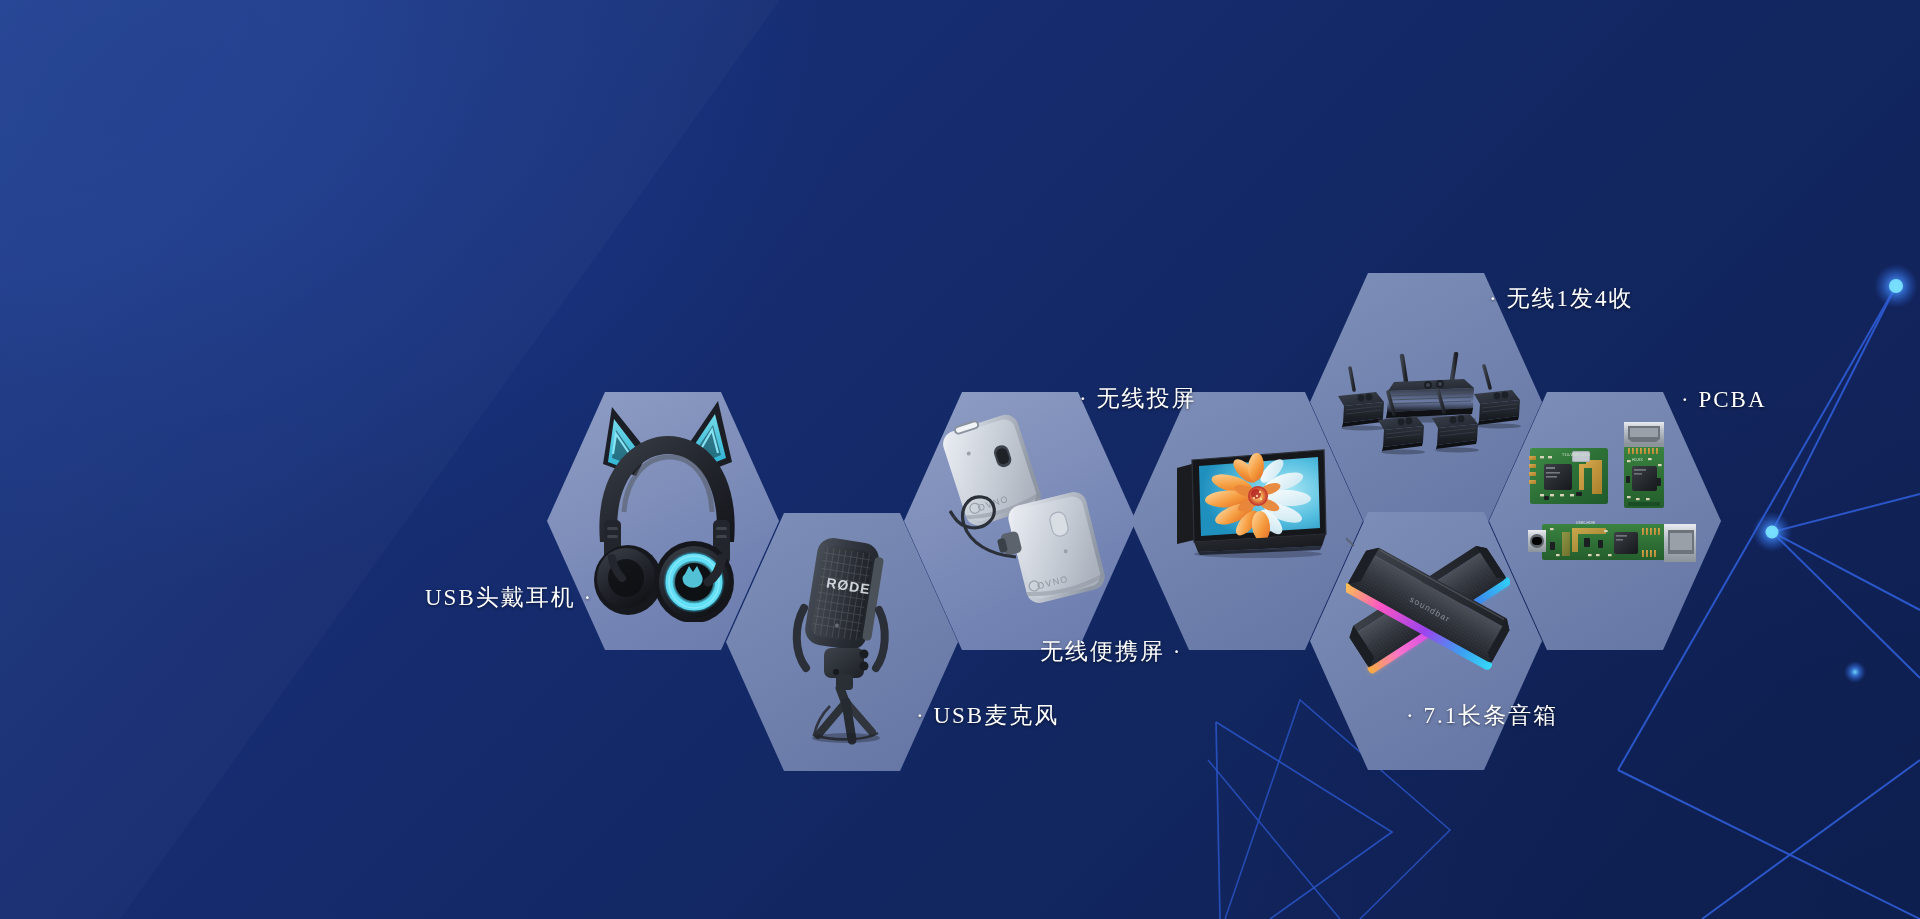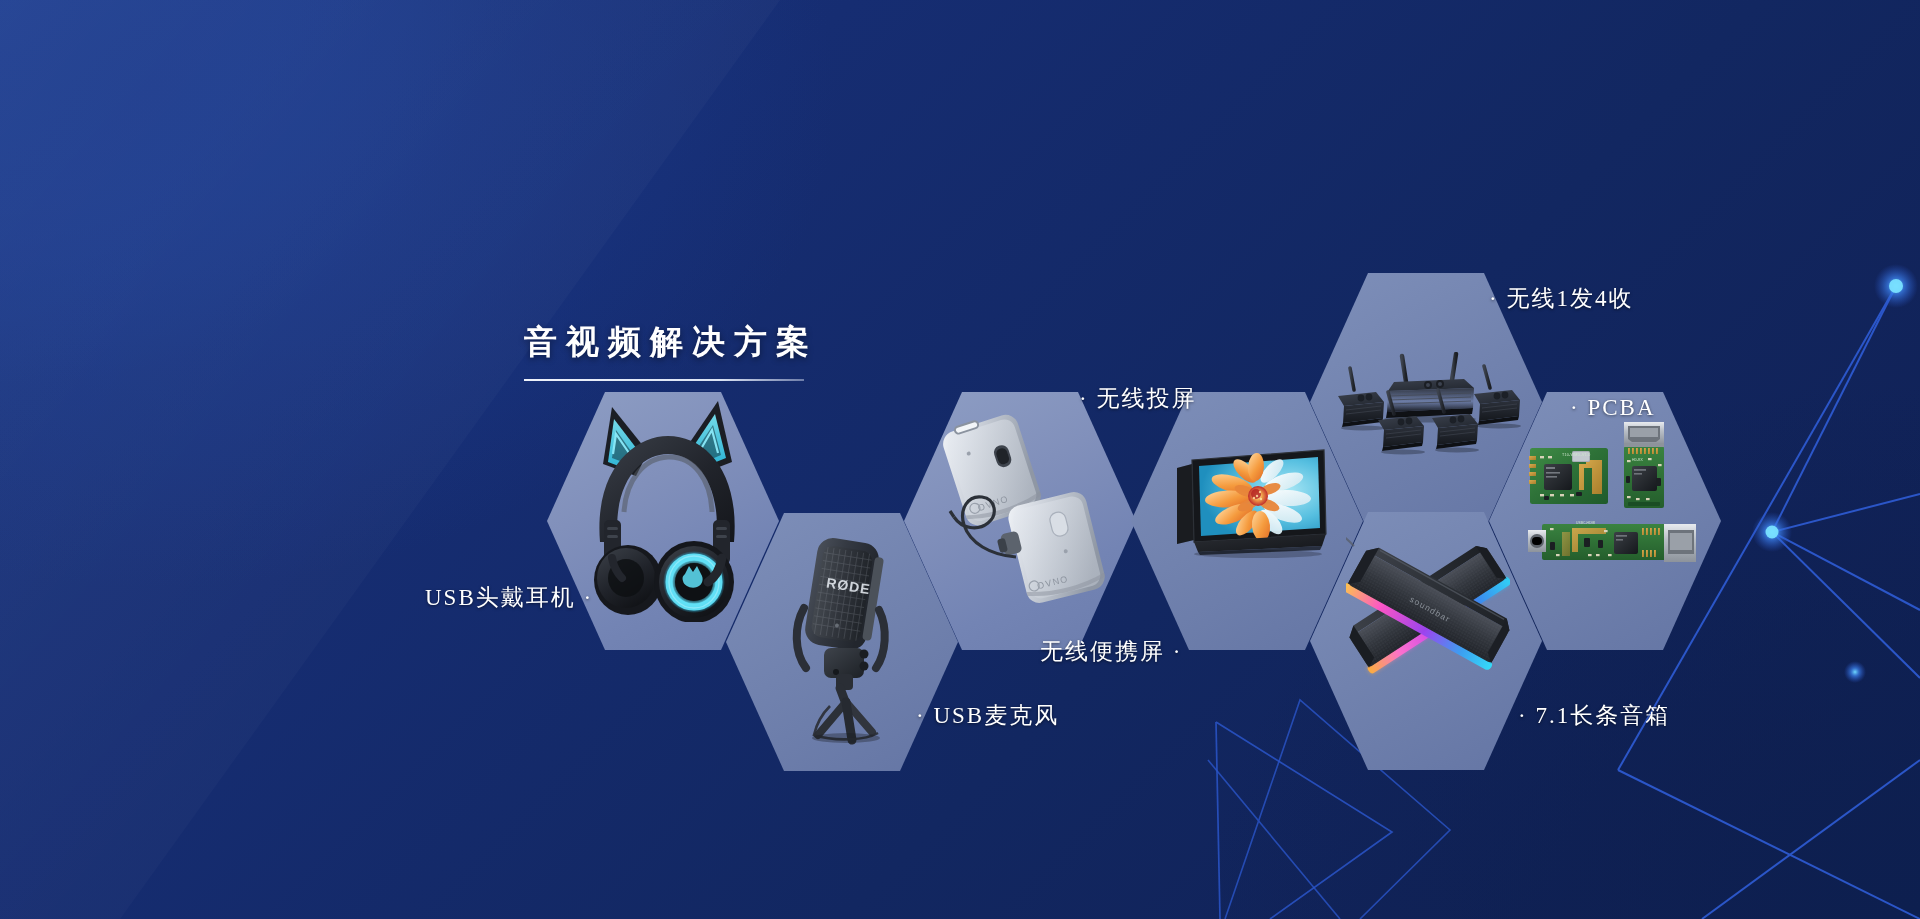--- a/index.html
+++ b/index.html
@@ -732,32 +732,28 @@
       </g>
       <g fill="#1b1f22">
         <rect x="56" y="118" width="6" height="9" rx="1"></rect>
           <rect x="70" y="120" width="5" height="8" rx="1"></rect>
         <rect x="22" y="122" width="5" height="8" rx="1"></rect>
       </g>
       <text x="48" y="104" fill="#cfe6cf" font-family="Liberation Sans, sans-serif" font-size="3.4">USBC-HDMI</text>
     </g>
   </svg>
 
-  <div id="title-block">
-    <div id="title-text">音视频解决方案</div>
-    <div id="title-rule"></div>
-  </div>
 
   <div class="label r" style="left:425px; top:582px;">USB头戴耳机 ·</div>
 
   <div class="label" style="left:916px; top:700px;">· USB麦克风</div>
 
   <div class="label" style="left:1079px; top:383px;">· 无线投屏</div>
 
   <div class="label r" style="left:1040px; top:636px;">无线便携屏 ·</div>
 
   <div class="label" style="left:1489px; top:283px;">· 无线1发4收</div>
 
-  <div class="label" style="left:1570px; top:387px;margin-top:8px;">· PCBA</div>
-
-  <div class="label" style="left:1518px; top:700px;">· 7.1长条音箱</div>
+  <div class="label" style="left:1681px; top:387px;">· PCBA</div>
+
+  <div class="label" style="left:1406px; top:700px;">· 7.1长条音箱</div>
 
 </div>
 
 </body></html>

